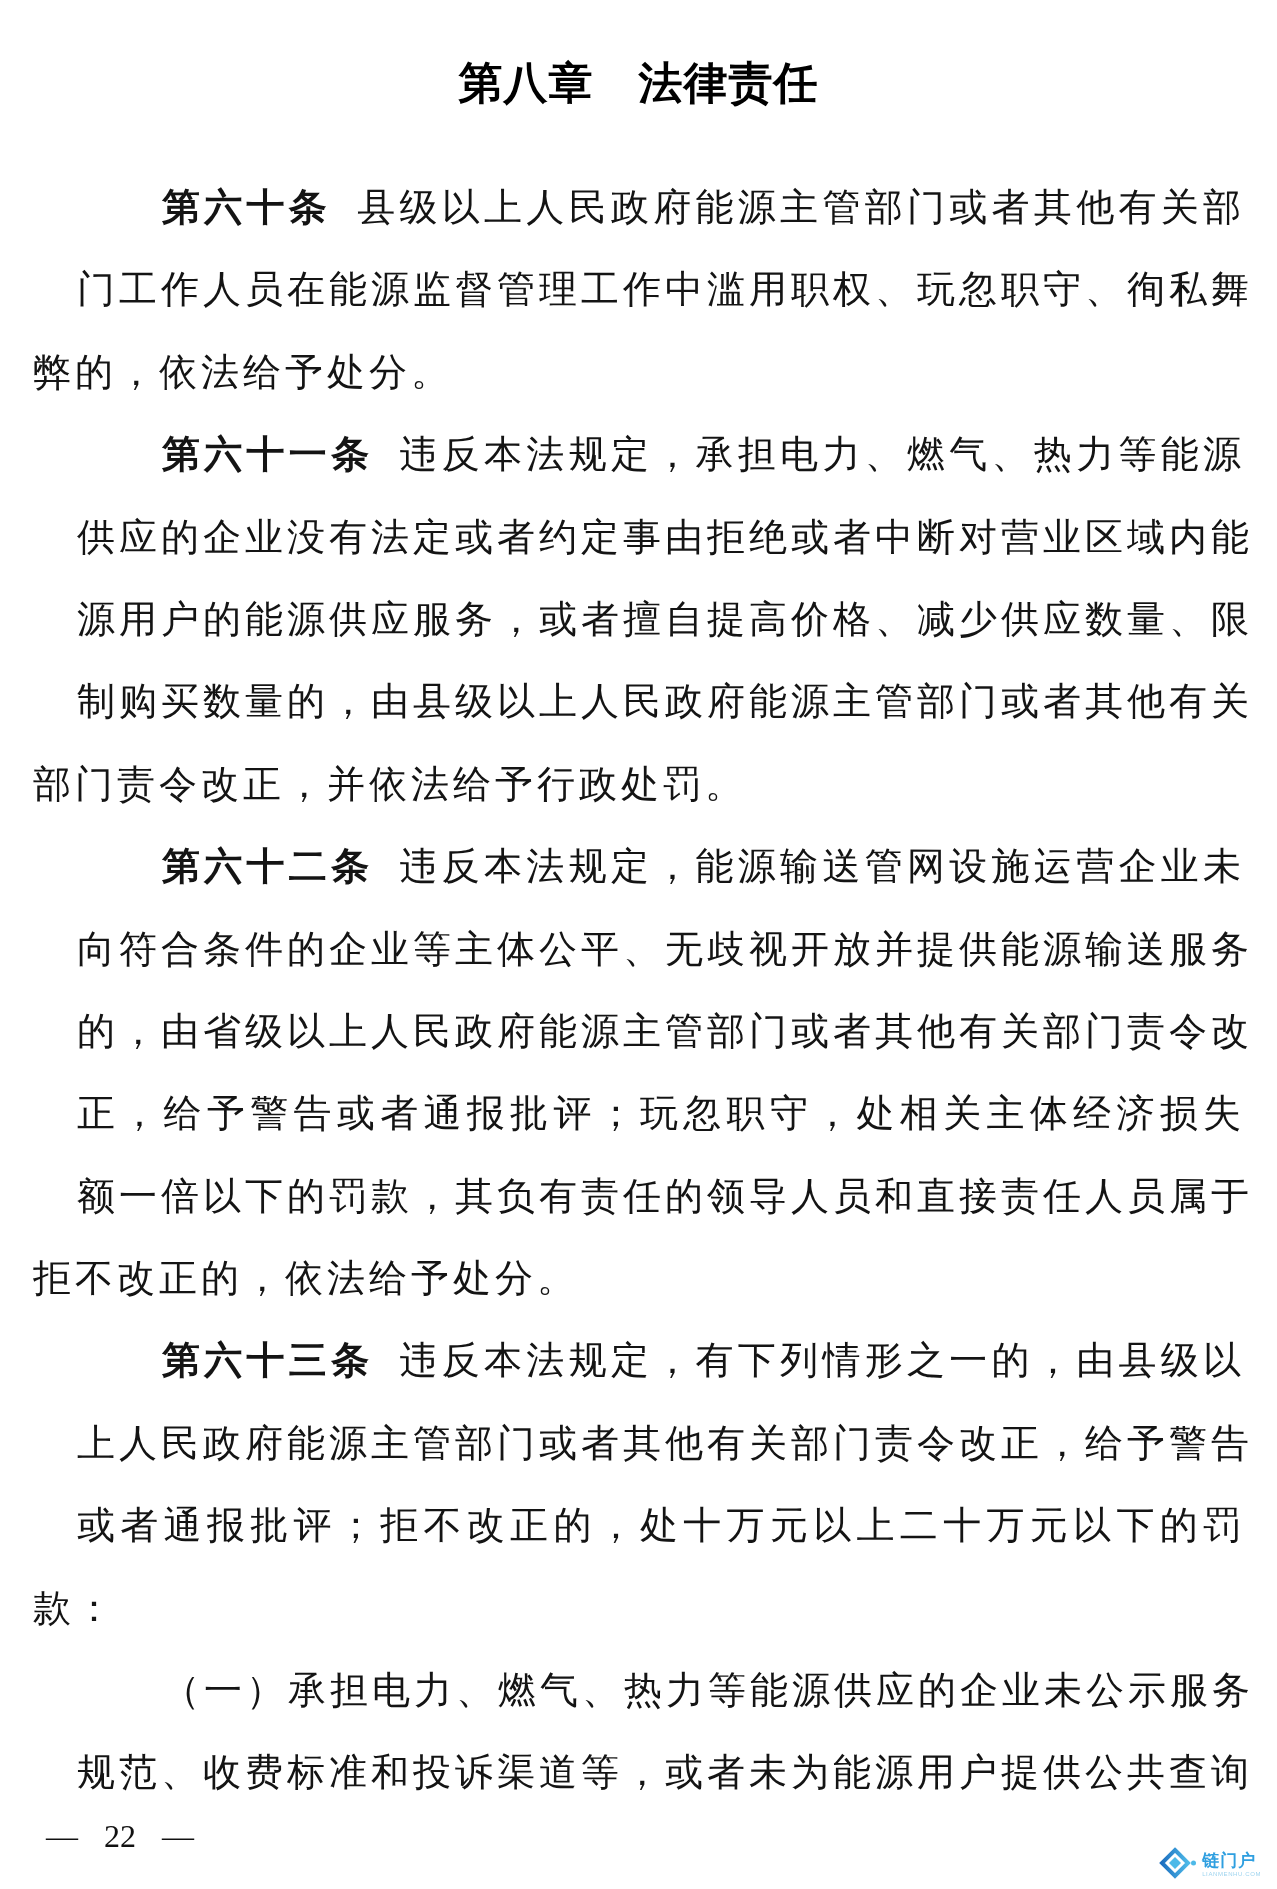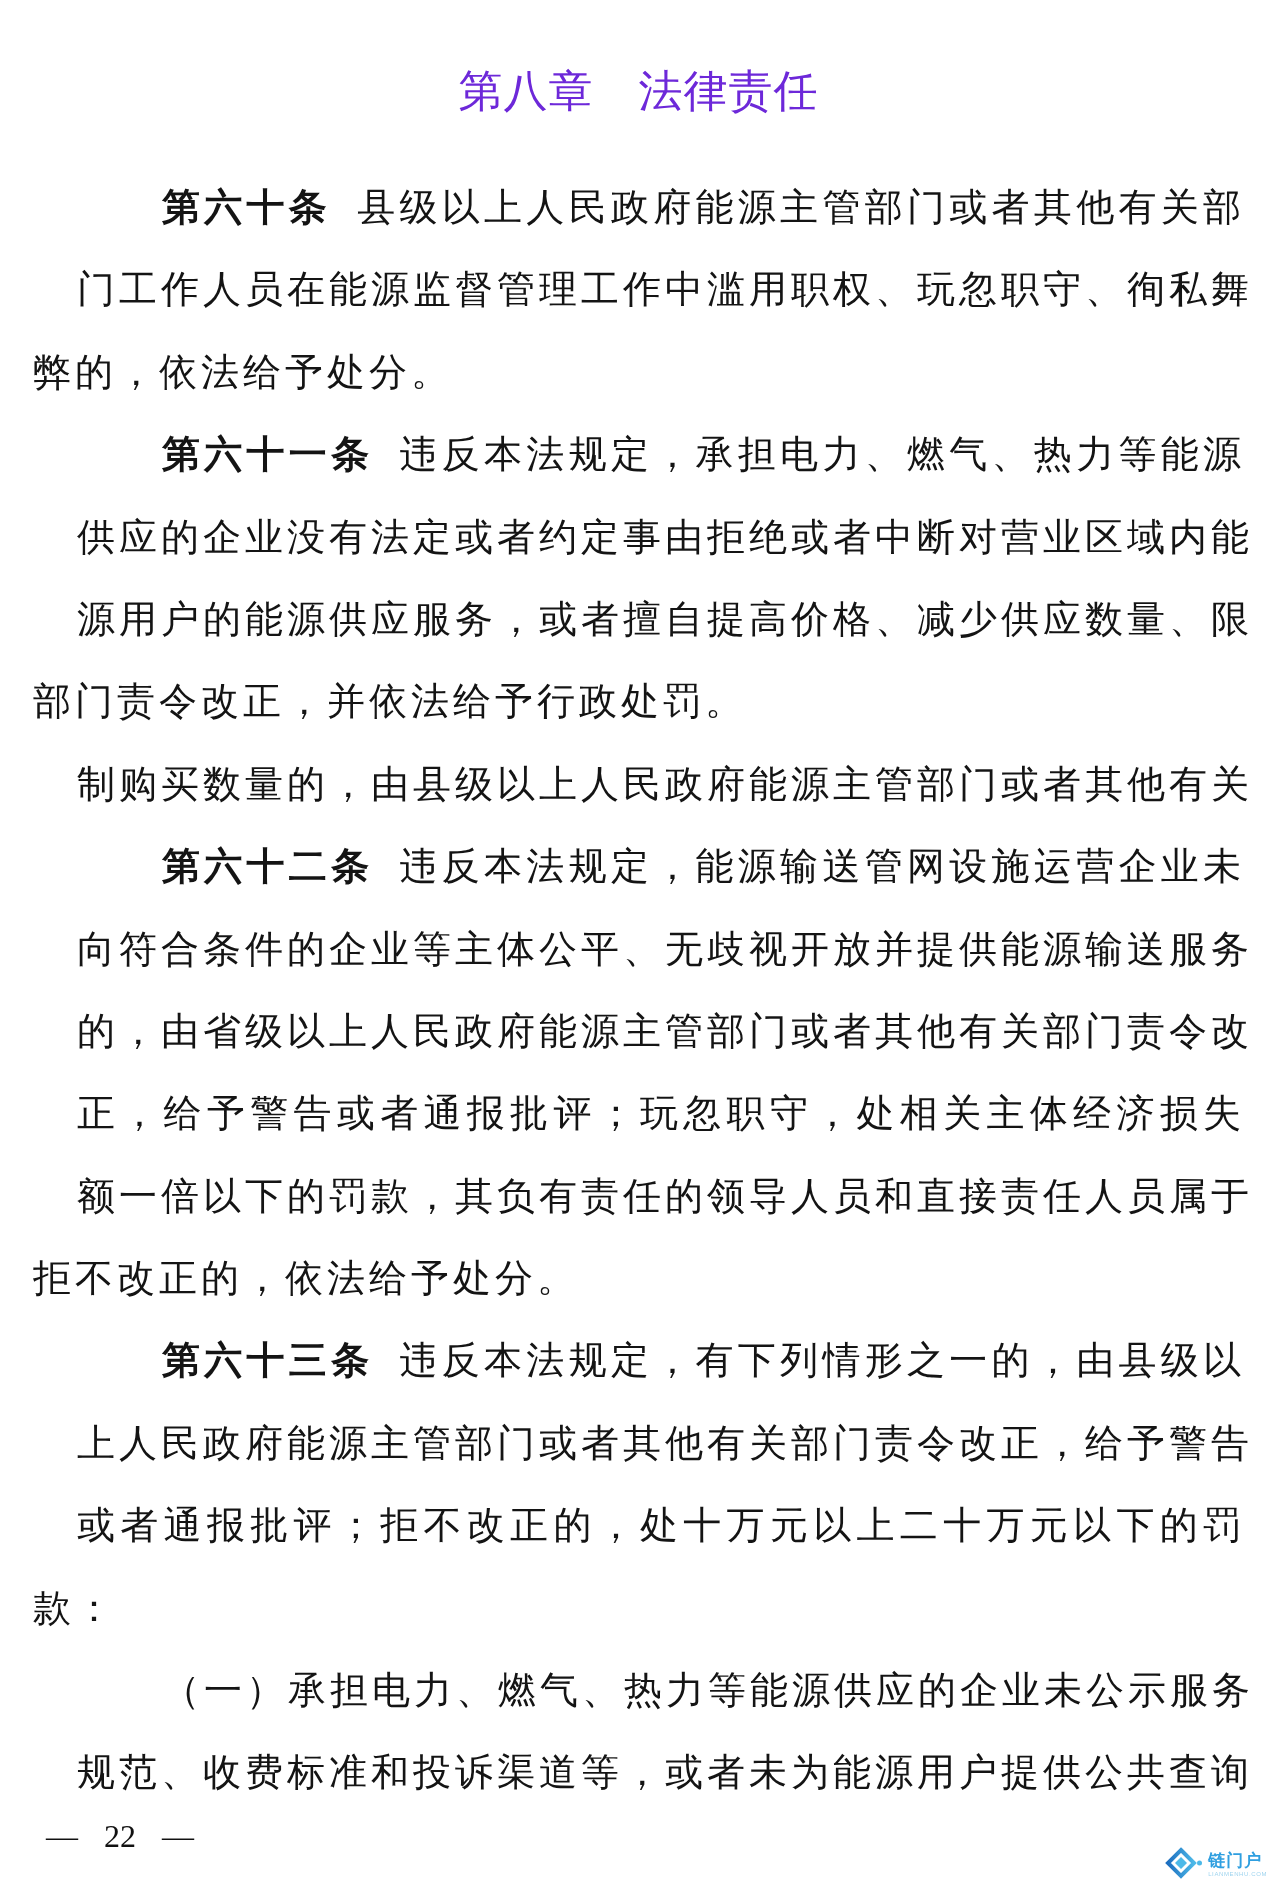--- a/index.html
+++ b/index.html
@@ -7,27 +7,27 @@
     position:relative;
     width:1277px; height:1889px;
     background:#ffffff;
     overflow:hidden;
     font-family:"Liberation Serif","DejaVu Serif",serif;
     color:#141414;
   }
   .chapter-title {
     position:absolute;
     top:52px; left:0; right:0;
-    margin:8px;
+    margin:0;
     text-align:center;
     font-size:44px;
-    font-weight:400;
+    font-weight:700;
     letter-spacing:1px;
     line-height:64px;
-    color:#6d28d9;
+    color:#000000;
   }
   .doc-body {
     position:absolute;
     top:166px; left:33px;
     width:1212px;
   }
   .line {
     height:82.4px;
     line-height:82.4px;
     font-size:38px;
@@ -49,21 +49,21 @@
   .footer {
     position:absolute;
     left:46px; top:1812px;
     font-size:32px;
     line-height:48px;
     color:#111;
   }
   .footer .pnum { margin:0 26px; }
   .logo {
     position:absolute;
-    right:10px; top:1846px;
+    right:16px; top:1846px;
     display:flex;
     align-items:center;
     gap:4px;
   }
   .logo-txt { display:flex; flex-direction:column; line-height:1; }
   .logo-cn {
     font-family:"Liberation Sans","DejaVu Sans",sans-serif;
     font-size:17px; font-weight:700;
     color:#2f9fe0; letter-spacing:1px;
   }
@@ -80,22 +80,22 @@
 
   <h1 class="chapter-title">第八章　法律责任</h1>
 
   <div class="doc-body" id="doc-body">
       <div class="line indent justify"><span class="lead">第六十条</span><span>县级以上人民政府能源主管部门或者其他有关部</span></div>
       <div class="line justify"><span>门工作人员在能源监督管理工作中滥用职权、玩忽职守、徇私舞</span></div>
       <div class="line"><span>弊的，依法给予处分。</span></div>
       <div class="line indent justify"><span class="lead">第六十一条</span><span>违反本法规定，承担电力、燃气、热力等能源</span></div>
       <div class="line justify"><span>供应的企业没有法定或者约定事由拒绝或者中断对营业区域内能</span></div>
       <div class="line justify"><span>源用户的能源供应服务，或者擅自提高价格、减少供应数量、限</span></div>
+      <div class="line justify"><span>制购买数量的，由县级以上人民政府能源主管部门或者其他有关</span></div>
       <div class="line"><span>部门责令改正，并依法给予行政处罚。</span></div>
-      <div class="line justify"><span>制购买数量的，由县级以上人民政府能源主管部门或者其他有关</span></div>
       <div class="line indent justify"><span class="lead">第六十二条</span><span>违反本法规定，能源输送管网设施运营企业未</span></div>
       <div class="line justify"><span>向符合条件的企业等主体公平、无歧视开放并提供能源输送服务</span></div>
       <div class="line justify"><span>的，由省级以上人民政府能源主管部门或者其他有关部门责令改</span></div>
       <div class="line justify"><span>正，给予警告或者通报批评；玩忽职守，处相关主体经济损失</span></div>
       <div class="line justify"><span>额一倍以下的罚款，其负有责任的领导人员和直接责任人员属于</span></div>
       <div class="line"><span>拒不改正的，依法给予处分。</span></div>
       <div class="line indent justify"><span class="lead">第六十三条</span><span>违反本法规定，有下列情形之一的，由县级以</span></div>
       <div class="line justify"><span>上人民政府能源主管部门或者其他有关部门责令改正，给予警告</span></div>
       <div class="line justify"><span>或者通报批评；拒不改正的，处十万元以上二十万元以下的罚</span></div>
       <div class="line"><span>款：</span></div>

